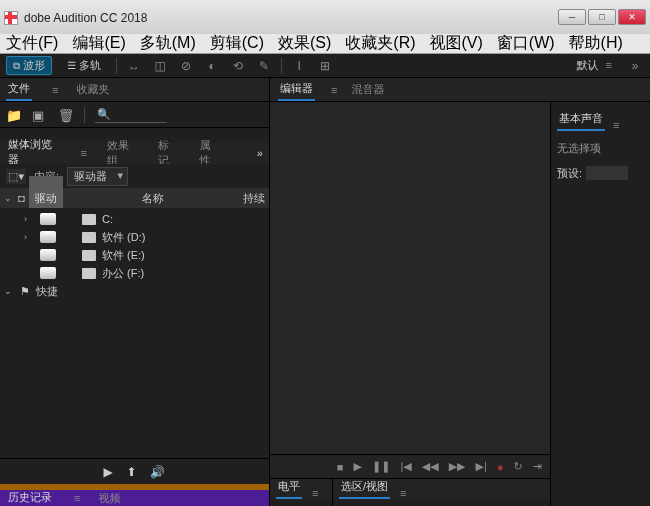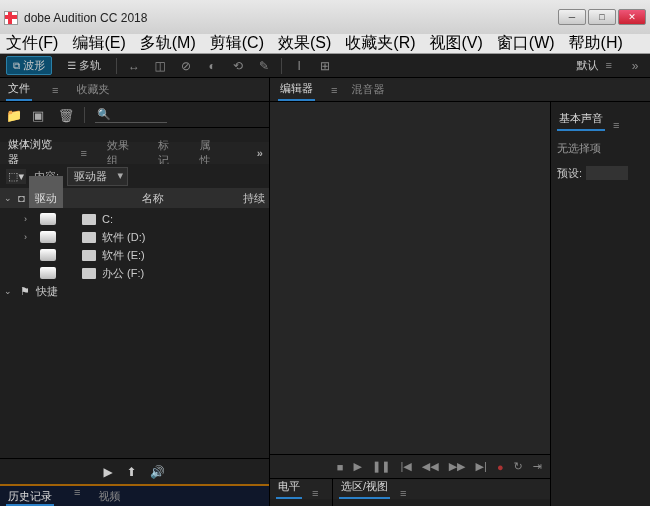--- a/index.html
+++ b/index.html
@@ -45,21 +45,21 @@
 .tree-head .thspace{flex:1}
 .tree{flex:1;background:#1f1f1f;overflow:hidden;padding:2px 0}
 .trow{display:flex;align-items:center;height:18px;padding:0 4px;gap:6px}
 .tind1{width:14px}
 .tarr{color:#aaa;width:10px;font-size:9px}
 .ticon{width:16px;height:12px;background:linear-gradient(#fff,#bbb);border-radius:2px}
 .tdicon{width:14px;height:11px;background:#ccc;border-radius:1px;position:relative}
 .tlabel{color:#ccc}
 .bot-tools{height:26px;background:#1f1f1f;display:flex;align-items:center;justify-content:center;gap:14px;border-top:1px solid #000}
 .bplay{color:#ccc;font-size:12px}
-.hist-tabs{height:22px;background:#0f172a;display:flex;padding:0 6px;gap:16px;border-top:2px solid #a16207}
+.hist-tabs{height:22px;background:#4c1d95;display:flex;align-items:center;padding:0 6px;gap:16px;border-top:6px solid #a16207}
 .hist-body{flex:0 0 34px;background:#1f1f1f}
 .r-tabs{height:24px;background:#232323;display:flex;align-items:center;padding:0 8px;gap:12px;border-bottom:1px solid #000}
 .r-body{display:flex;flex:1}
 .r-main{flex:1;display:flex;flex-direction:column;background:#262626}
 .r-side{width:100px;background:#1f1f1f;border-left:1px solid #000;padding:6px}
 .r-side .sh{display:flex;align-items:flex-end;gap:4px;margin-bottom:10px}
 .r-side .nos{color:#999;margin-bottom:10px}
 .r-side .prev{color:#777;display:flex;align-items:flex-start;gap:4px}
 .r-side .pbox{width:42px;height:14px;background:#333}
 .r-stage{flex:1}

